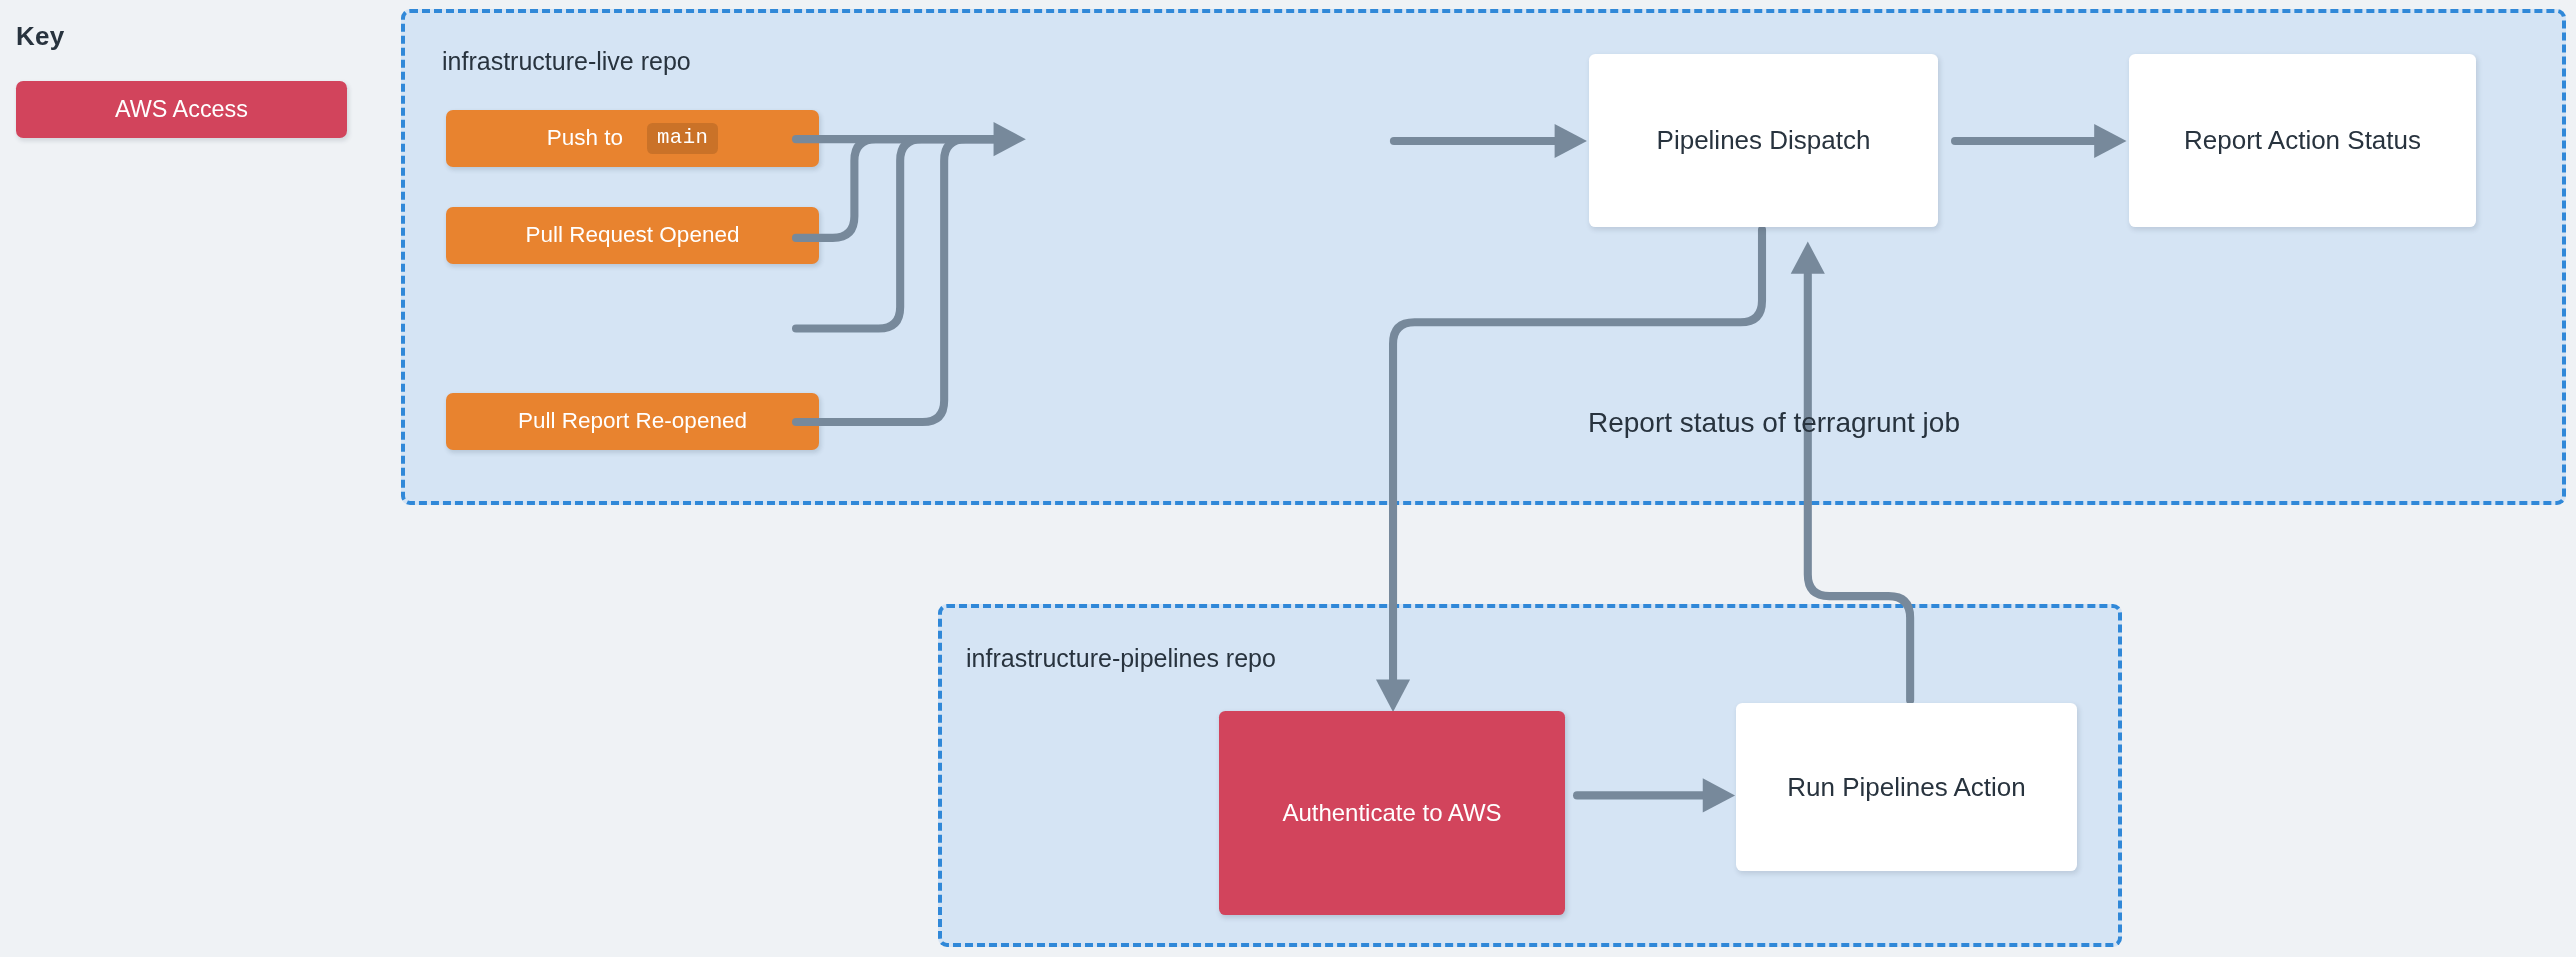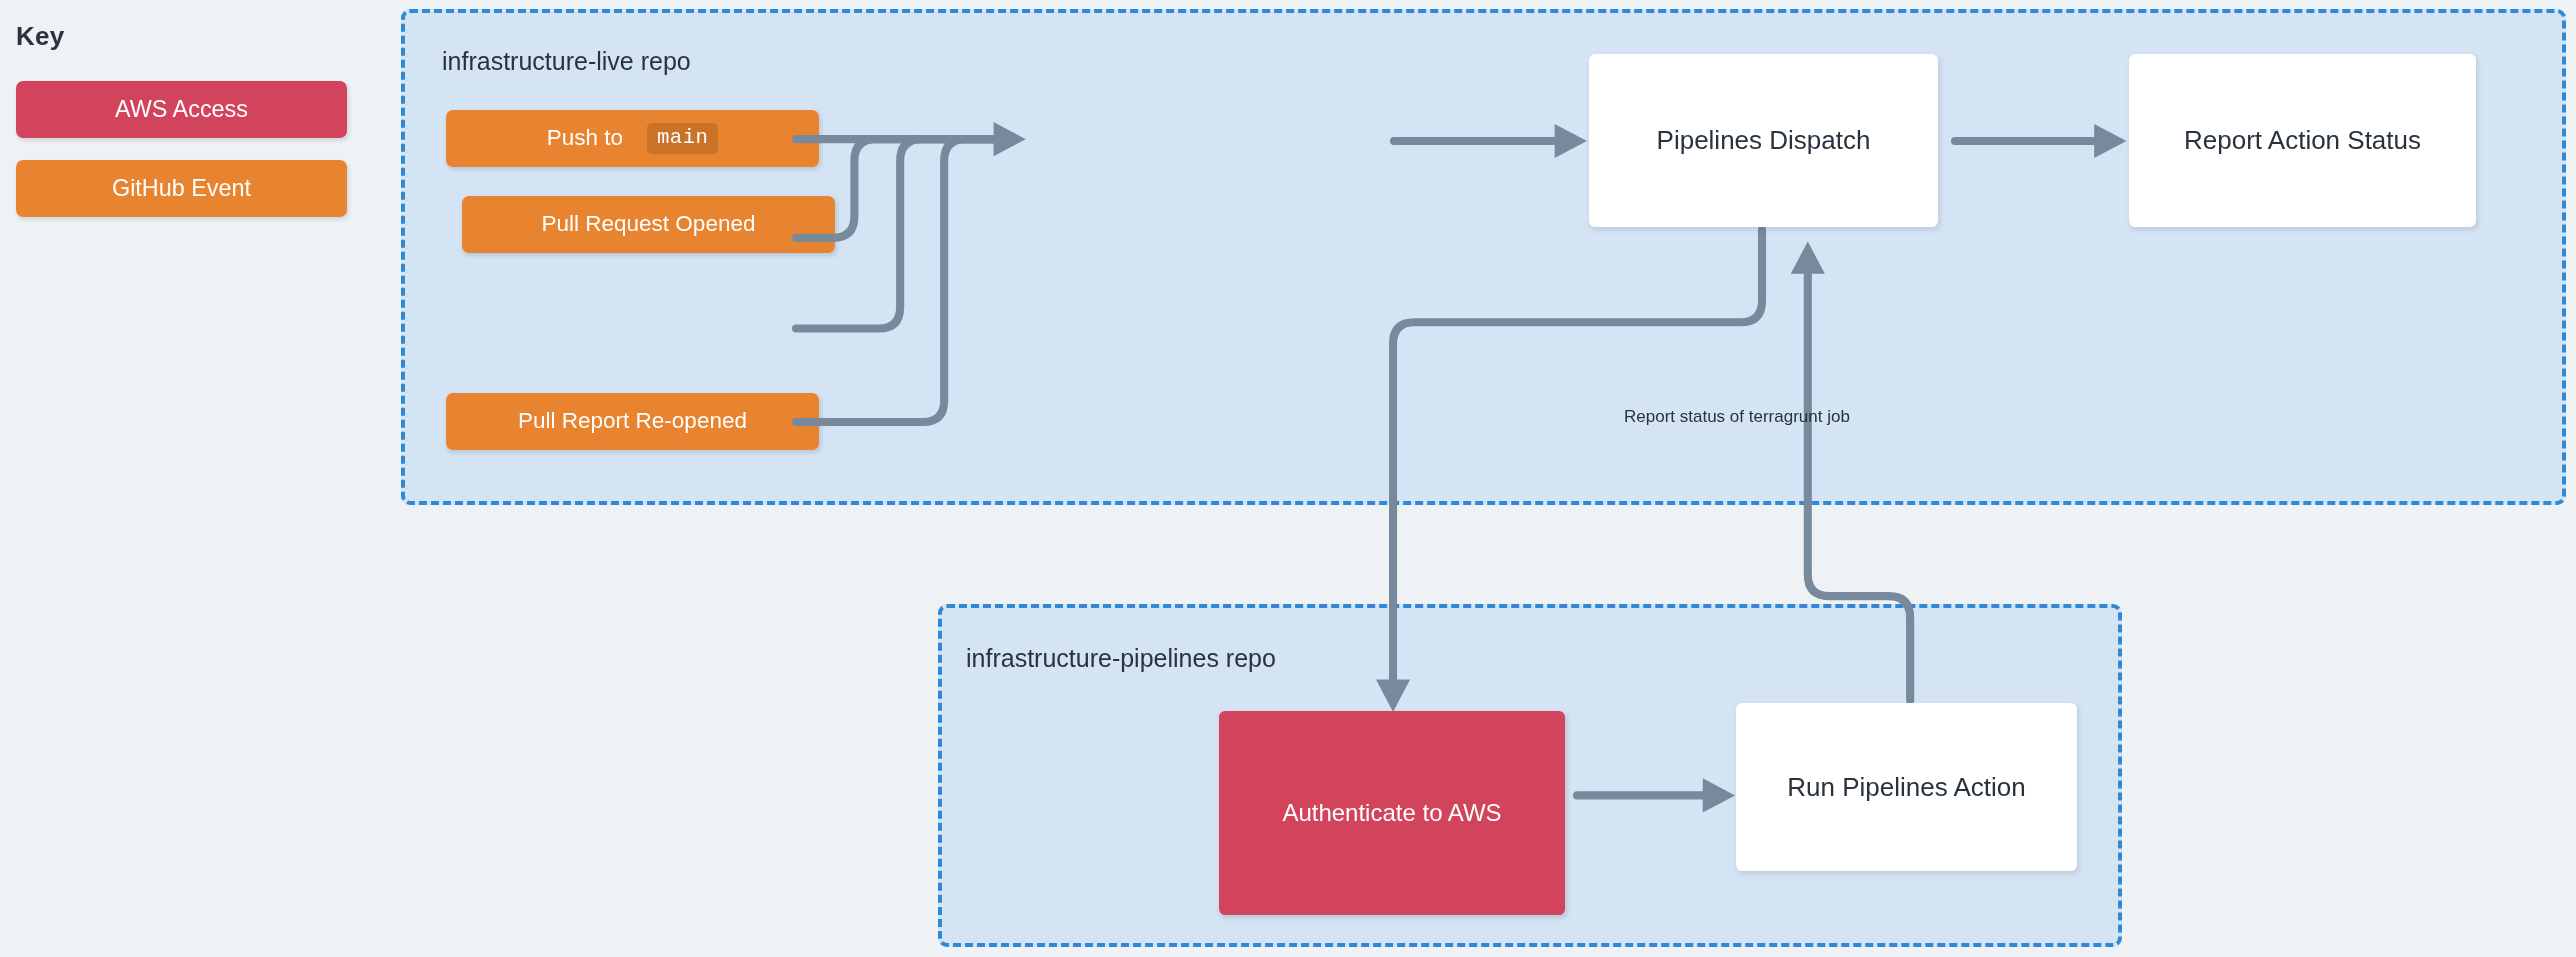--- a/index.html
+++ b/index.html
@@ -91,21 +91,21 @@
     background: #E8832F;
     color: #FFFFFF;
     border-radius: 7px;
     font-size: 22.5px;
     box-shadow: 1.8px 2.7px 4.5px rgba(40,60,80,0.16);
     width: 373px;
     height: 57px;
     left: 446px;
   }
   #node-push-main  { top: 110px; }
-  #node-pr-opened  { top: 196px; margin-left: 16px; }
+  #node-pr-opened  { top: 207px; }
   #node-pr-synced  { top: 300px; }
   #node-pr-reopen  { top: 393px; }
 
   .code-chip {
     display: inline-block;
     background: rgba(0,0,0,0.13);
     border-radius: 5.4px;
     padding: 1.8px 10px 3.6px 10px;
     margin-left: 24px;
     font-family: "Liberation Mono", "DejaVu Sans Mono", monospace;
@@ -143,24 +143,23 @@
     color: #FFFFFF;
     border-radius: 6.3px;
     font-size: 24px;
     box-shadow: 1.8px 2.7px 5.4px rgba(40,60,80,0.18);
   }
 
   
   #edge-label-terragrunt {
     position: absolute;
     left: 1588px; top: 407px;
-    font-size: 17px;
+    font-size: 28px;
     color: #28333E;
     white-space: nowrap;
-    margin-left: 36px;
   }
 
   
   #edges {
     position: absolute;
     left: 0; top: 0;
     width: 2576px; height: 957px;
     pointer-events: none;
   }
   .edge-path {
@@ -175,23 +174,20 @@
 </head>
 <body>
 
 <div id="stage">
 
   <div id="key-panel">
     <div id="key-title">Key</div>
     <div class="key-chip" id="key-chip-aws">
       <span>AWS Access</span>
     </div>
-    <div class="key-chip" id="key-chip-gh">
-      <span>GitHub Event</span>
-    </div>
   </div>
 
   <div class="repo-panel" id="repo-live"></div>
   <div class="repo-label" id="repo-live-label">infrastructure-live repo</div>
 
   <div class="repo-panel" id="repo-pipelines"></div>
   <div class="repo-label" id="repo-pipelines-label">infrastructure-pipelines repo</div>
 
   <div class="node node-event" id="node-push-main">
     <span>Push to</span>

